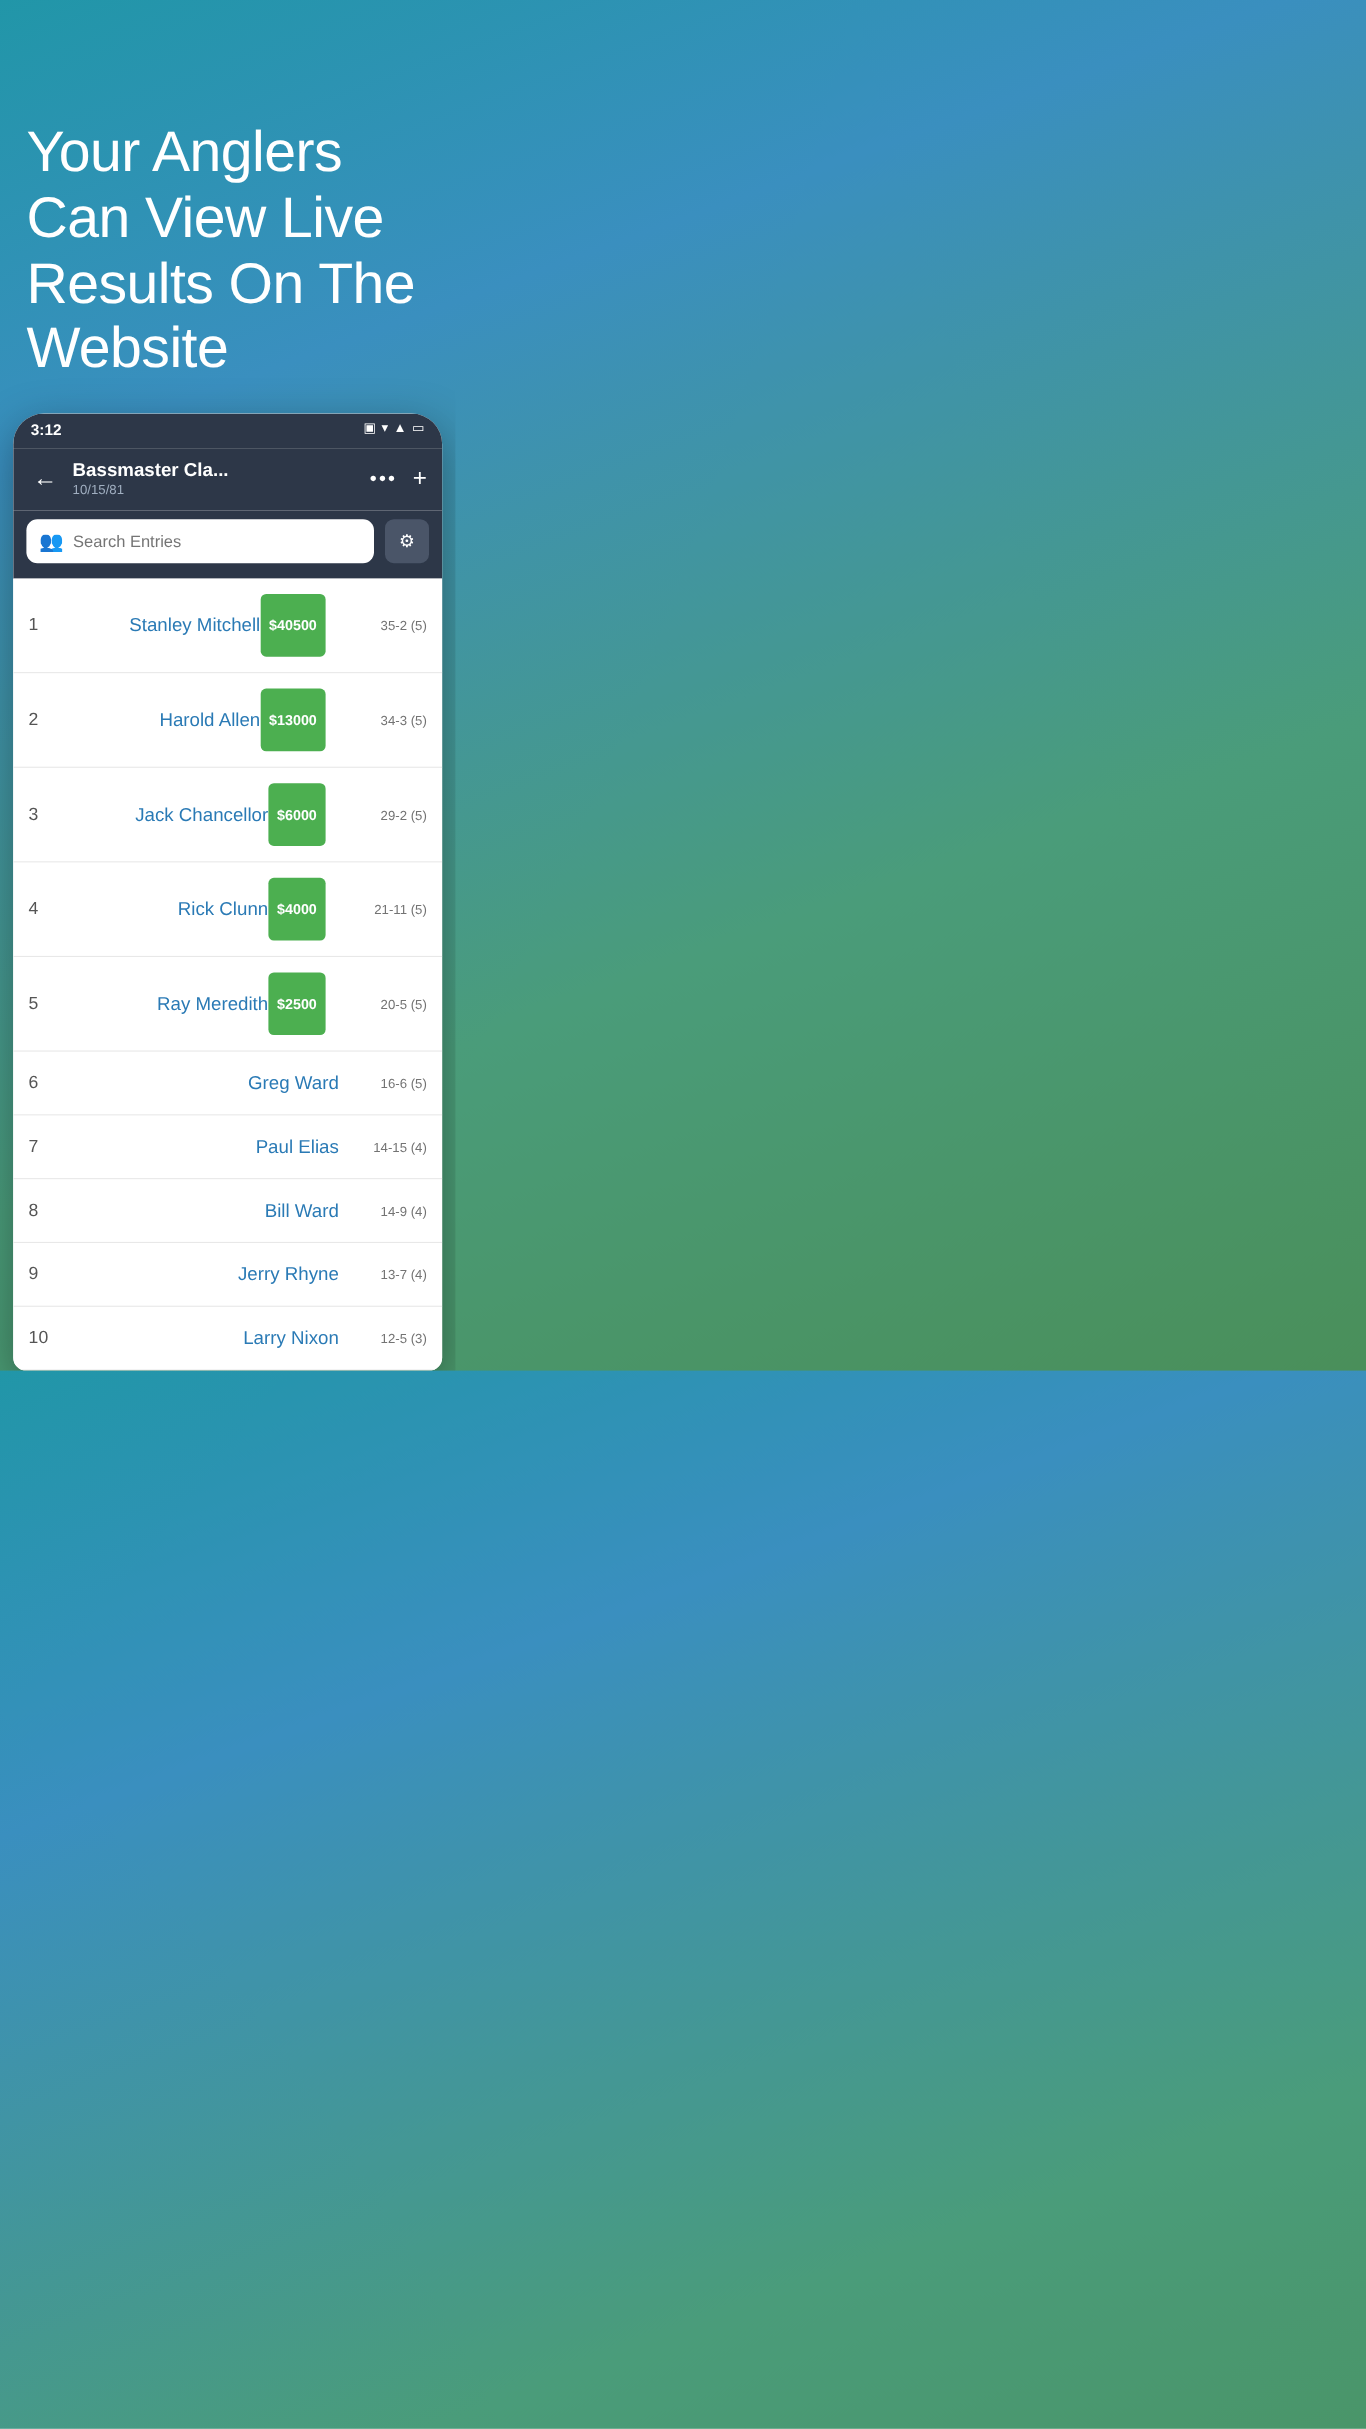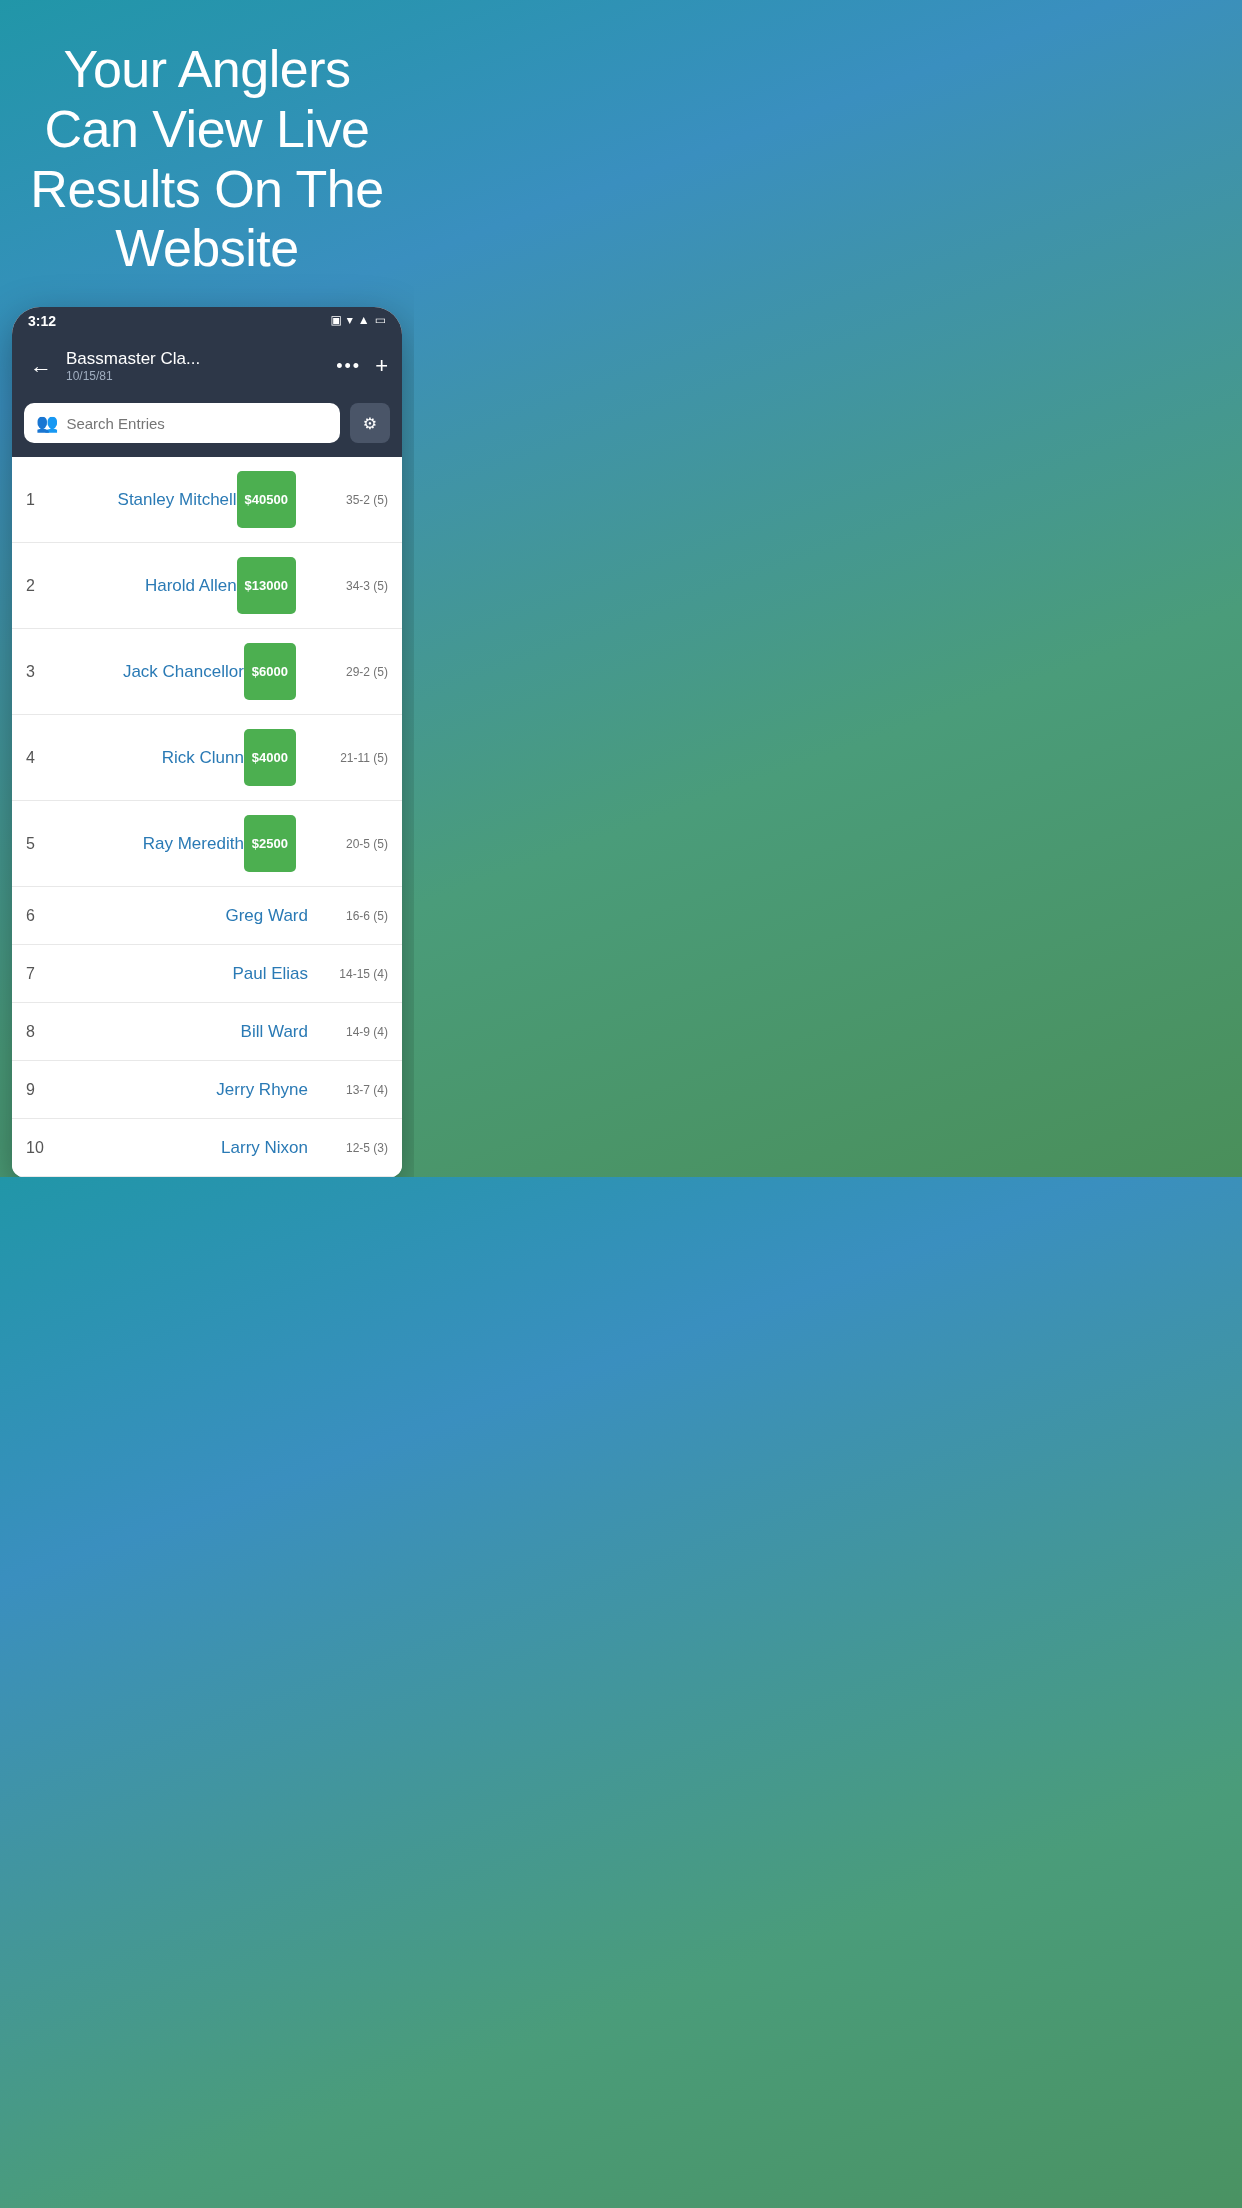--- a/index.html
+++ b/index.html
@@ -10,22 +10,23 @@
       min-height: 736px;
       font-family: -apple-system, BlinkMacSystemFont, 'Segoe UI', sans-serif;
       background: linear-gradient(160deg, #2196a8 0%, #3a8fbf 25%, #4a9c7a 65%, #4a8f5a 100%);
       display: flex;
       flex-direction: column;
       align-items: center;
     }
 
     .hero-text {
       width: 100%;
-      padding: 40px 24px 28px 24px;
-      text-align: center;
+      padding: 64px 24px 28px 24px;
+      text-align: left;
+      margin-top: 45px;
     }
 
     .hero-text h1 {
       color: white;
       font-size: 52px;
       font-weight: 300;
       line-height: 1.15;
       letter-spacing: -0.5px;
     }
 
@@ -82,21 +83,21 @@
       padding: 2px 4px;
     }
 
     .header-title-block {
       flex: 1;
     }
 
     .header-title {
       color: white;
       font-size: 17px;
-      font-weight: 400;
+      font-weight: 700;
     }
 
     .header-subtitle {
       color: #a0aec0;
       font-size: 12px;
     }
 
     .header-actions {
       display: flex;
       align-items: center;

